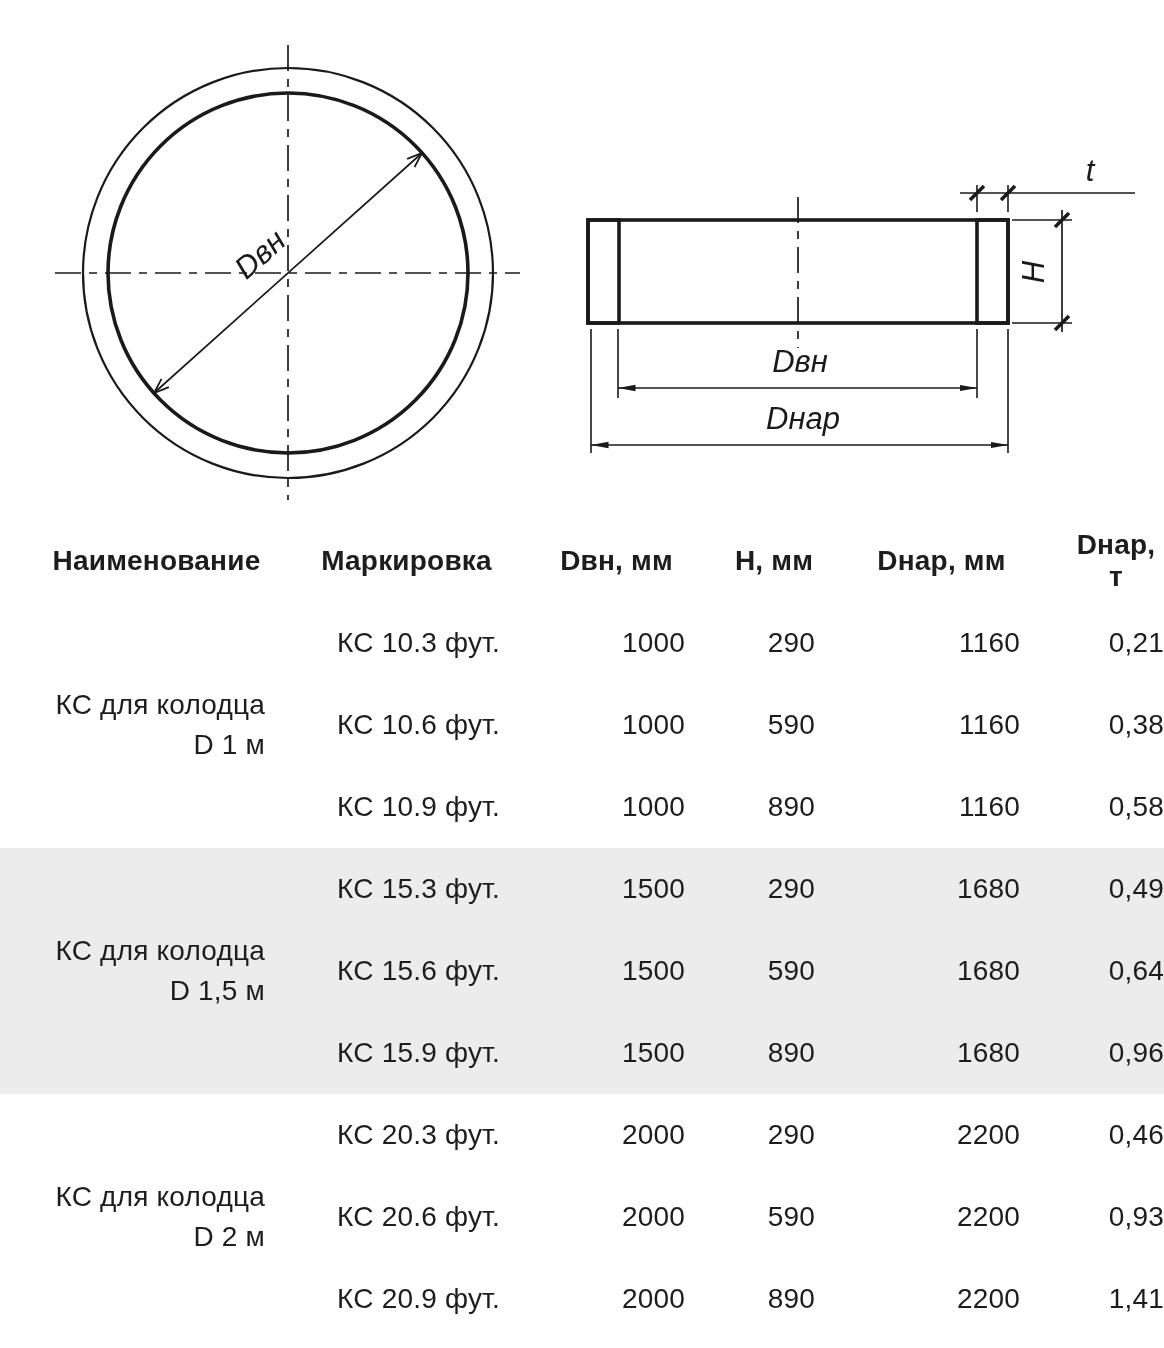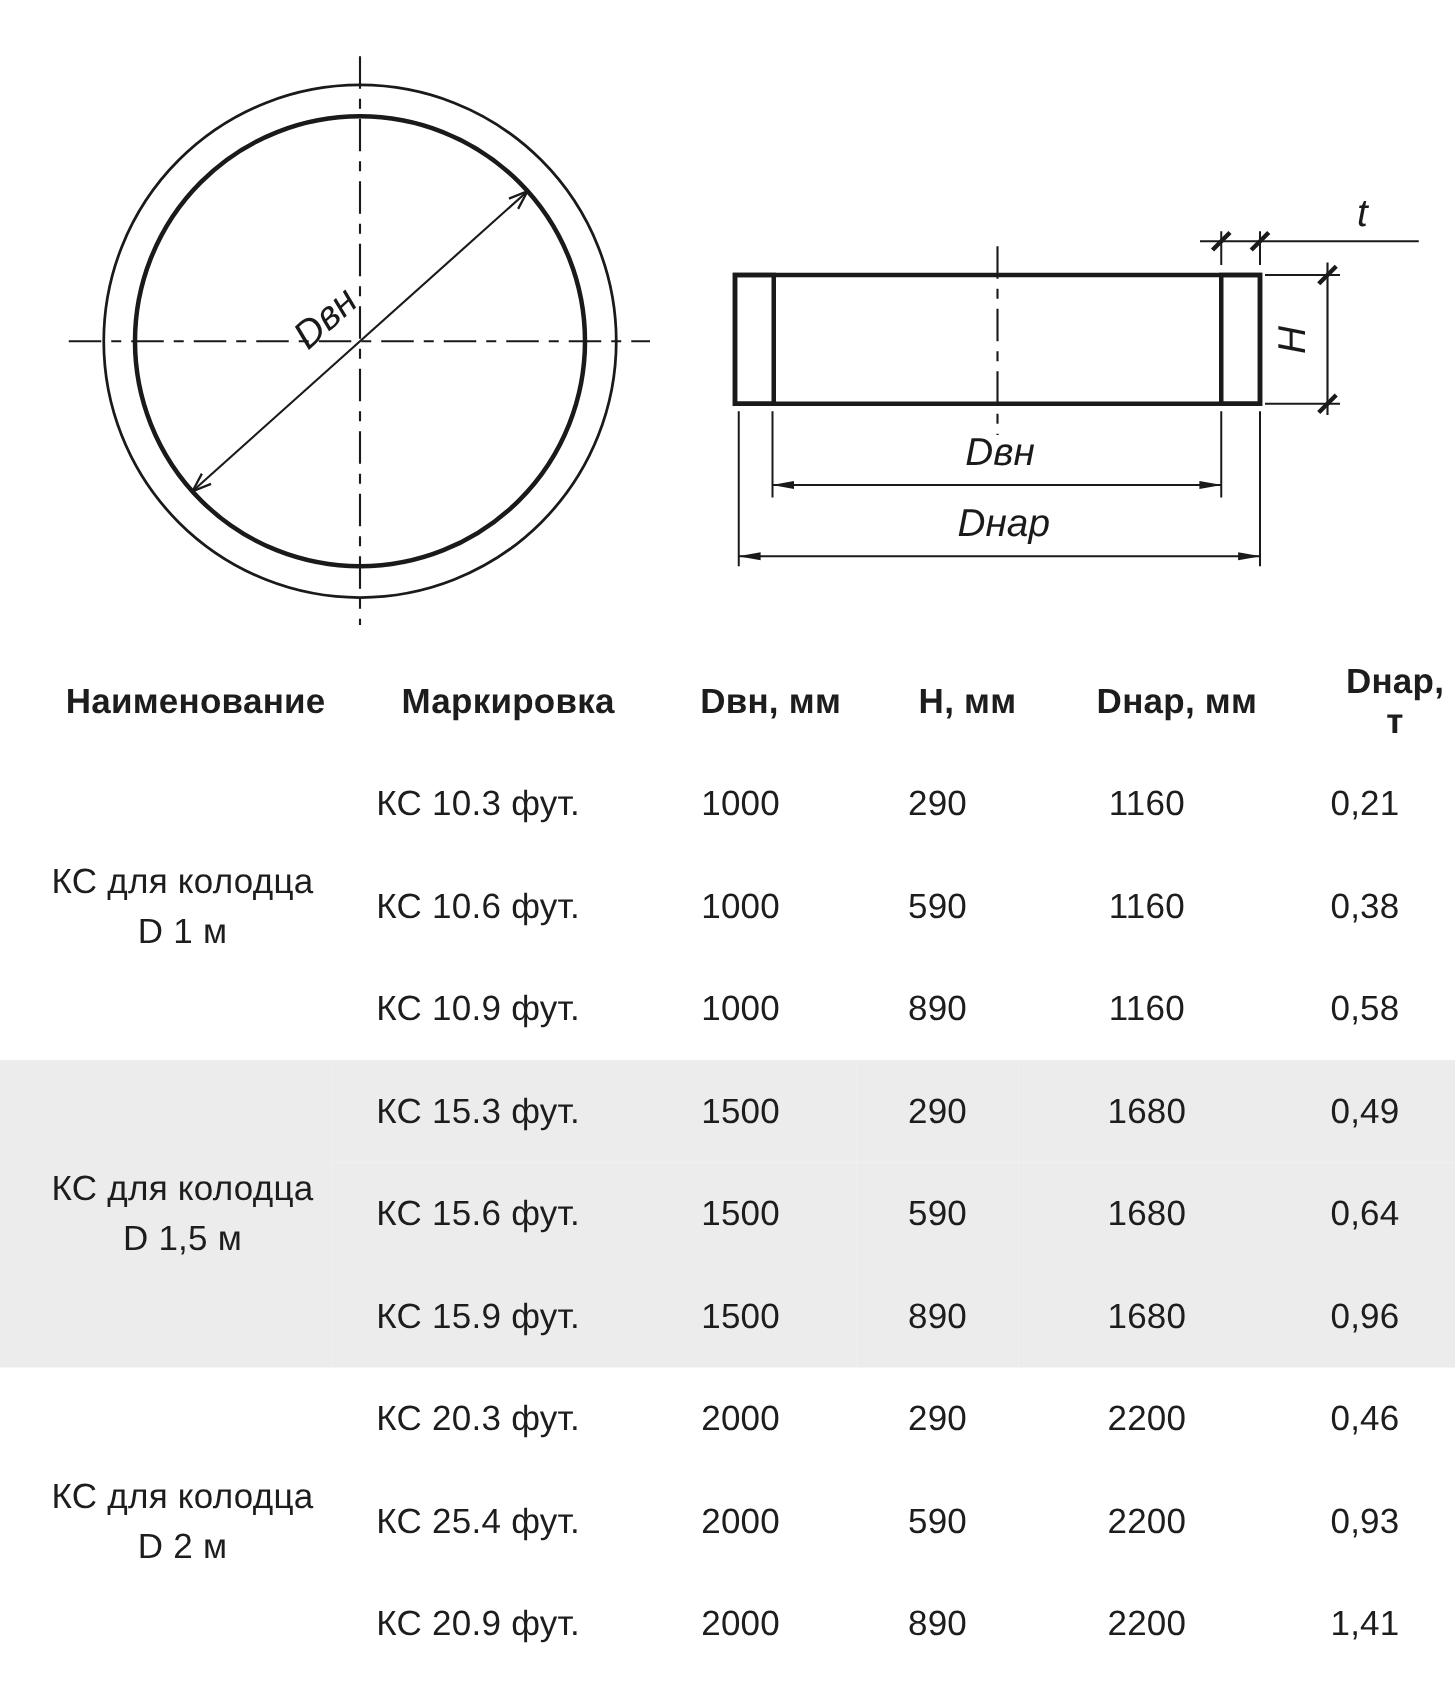--- a/index.html
+++ b/index.html
@@ -31,21 +31,21 @@
   
   table.spec { width: 100%; border-collapse: collapse; table-layout: fixed; }
   .spec th, .spec td {
     text-align: center;
     vertical-align: middle;
     padding: 0;
     font-size: 28px;
     letter-spacing: 0.2px;
   }
   .spec thead th { height: 82px; font-weight: 700; padding-left: 48px; }
-  .spec tbody td { height: 82px; font-weight: 400; }
+  .spec tbody td { height: 82px; font-weight: 400; text-align: right; }
   tbody.shaded { background: #ececec; }
   .name-cell span { display: block; line-height: 1.42; padding-left: 27px; }
 </style>
 </head>
 <body>
 
 <div class="page">
 
   <div class="drawings">
     <svg width="1164" height="520" viewBox="0 0 1164 520">
@@ -188,21 +188,21 @@
           <span>КС для колодца</span>
           <span>D 2 м</span>
         </td>
         <td>КС 20.3 фут.</td>
         <td>2000</td>
         <td>290</td>
         <td>2200</td>
         <td>0,46</td>
       </tr>
       <tr>
-        <td>КС 25.4 фут.</td>
+        <td>КС 20.6 фут.</td>
         <td>2000</td>
         <td>590</td>
         <td>2200</td>
         <td>0,93</td>
       </tr>
       <tr>
         <td>КС 20.9 фут.</td>
         <td>2000</td>
         <td>890</td>
         <td>2200</td>

